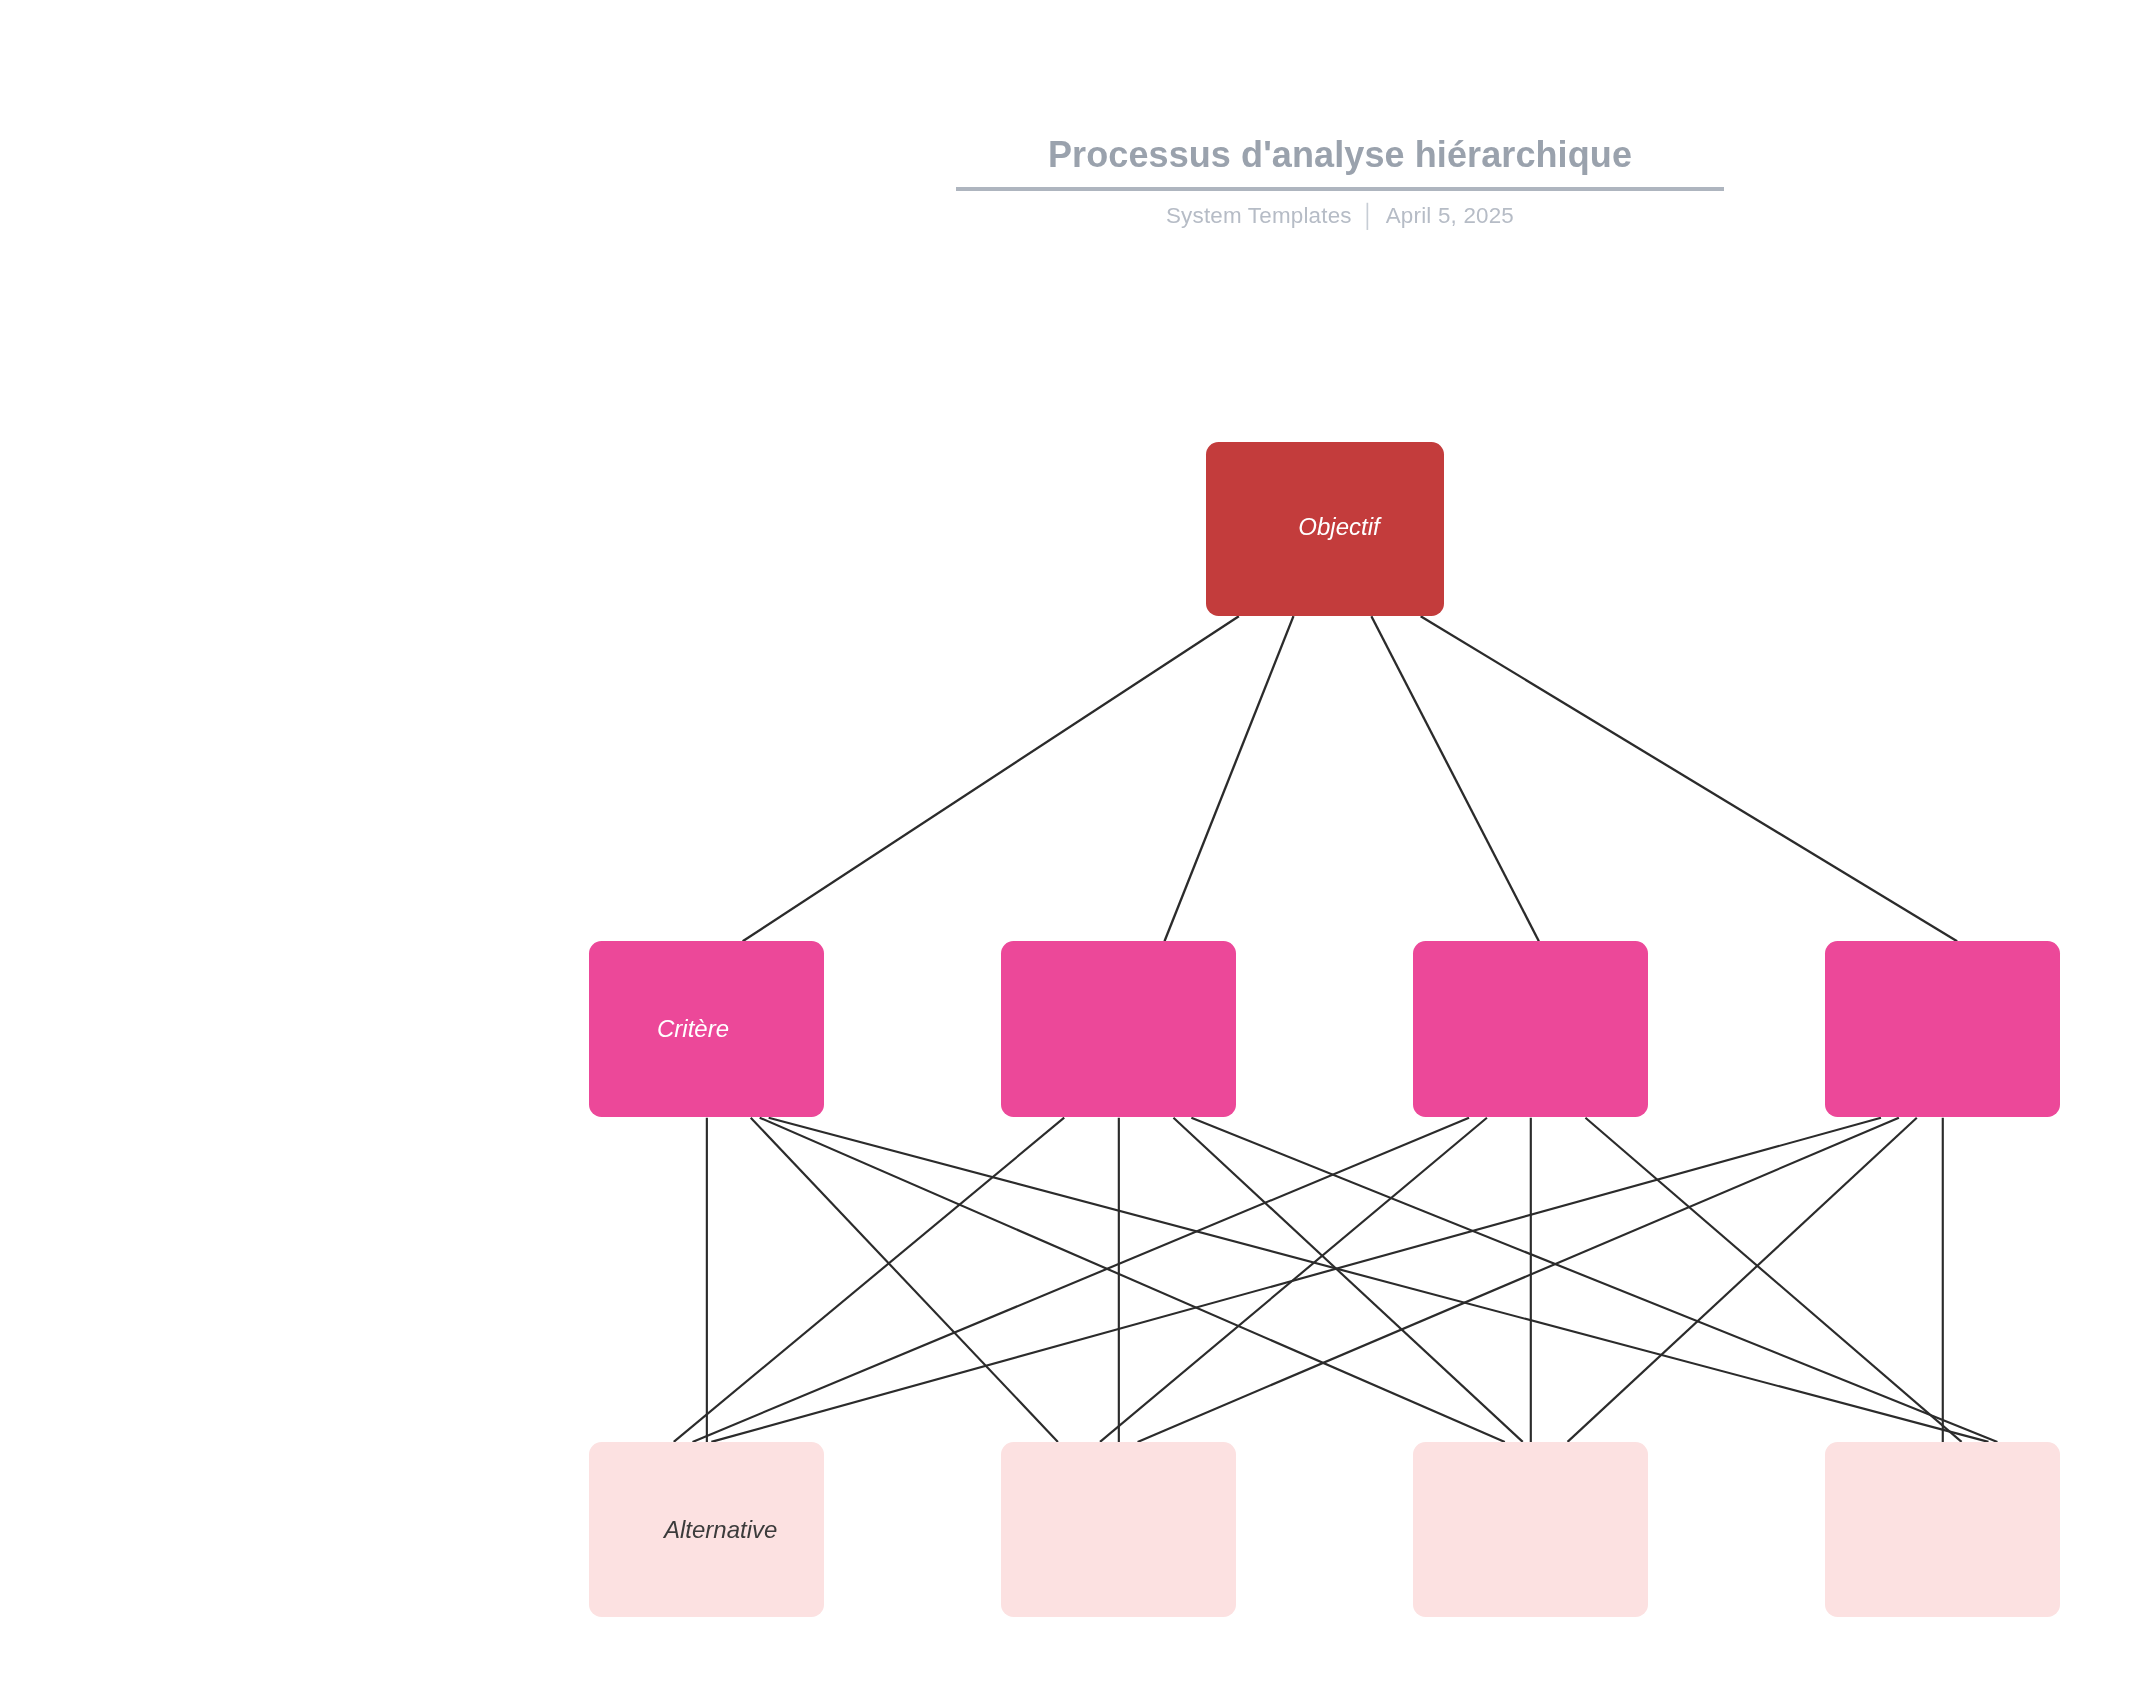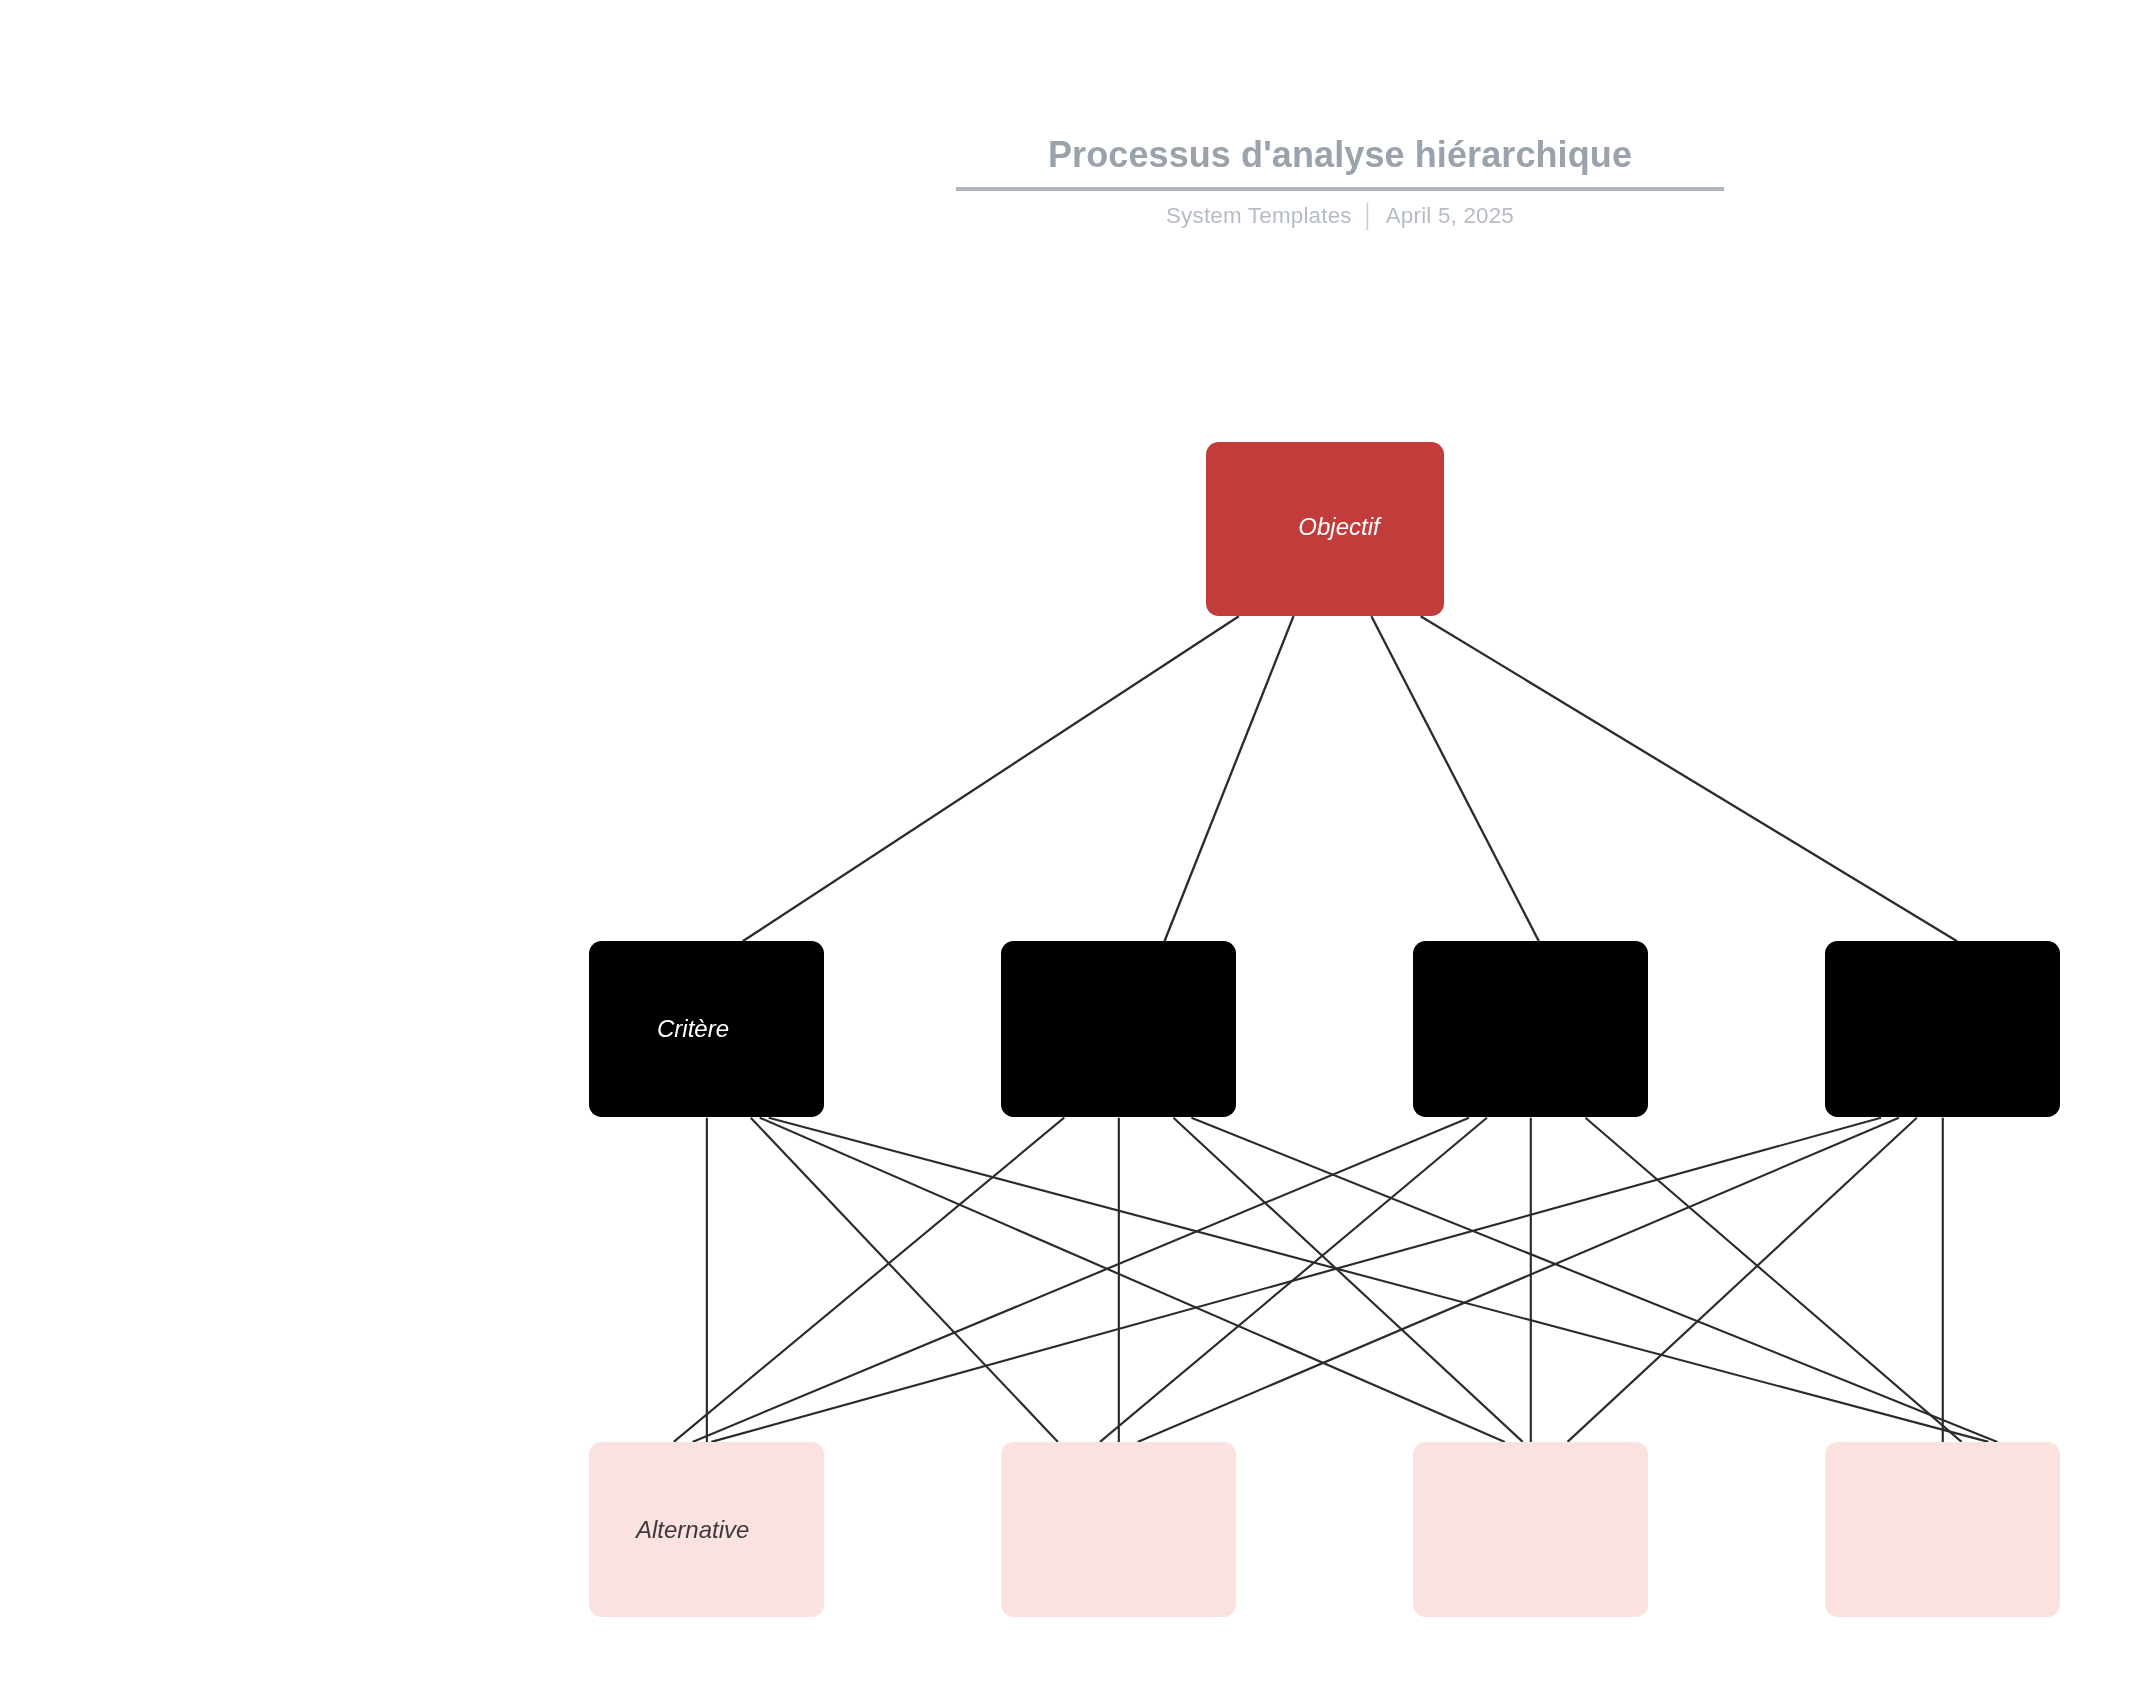--- a/index.html
+++ b/index.html
@@ -90,28 +90,29 @@
   }
   .goal-node .node-label {
     color: #ffffff;
     width: 100%;
     text-align: center;
     position: relative;
     top: -1.8px;
     margin-left: 28px;
   }
   .criterion-node {
-    background: #000000;
+    background: #ec4899;
   }
   .criterion-node .node-label {
     color: #ffffff;
     padding-left: 68px;
   }
   .alternative-node {
     background: #fce1e1;
+    padding-left: 28px;
   }
   .alternative-node .node-label {
     color: #3b3b3b;
     padding-left: 47px;
   }
 </style>
 </head>
 <body>
 
 <div id="page">

